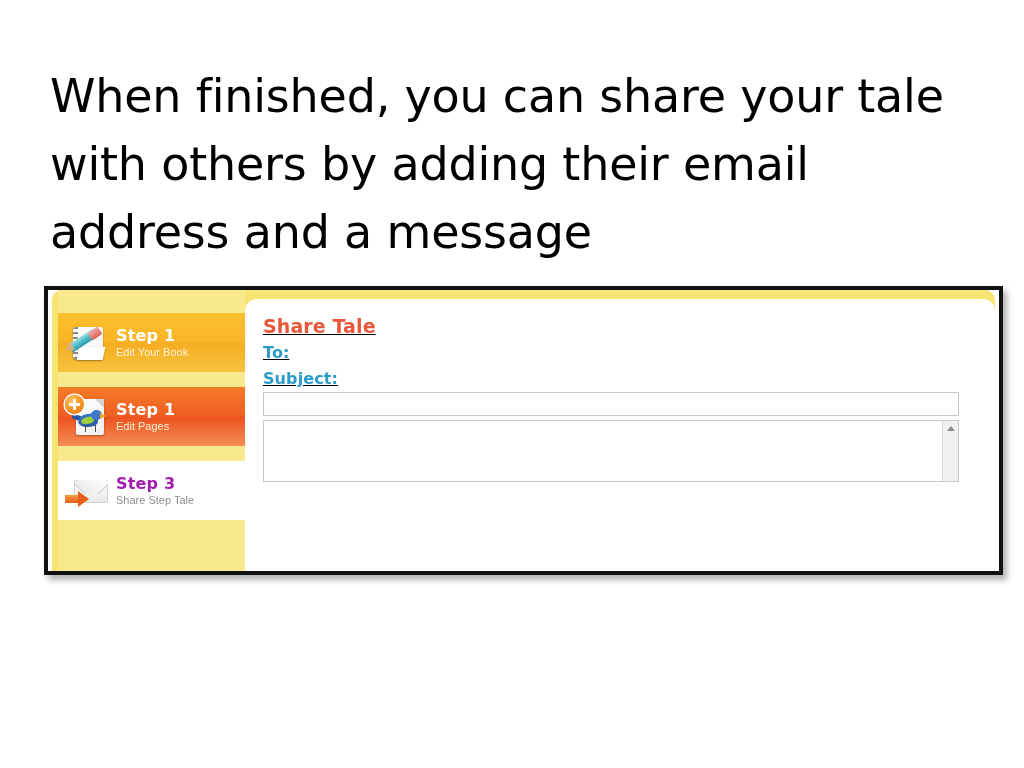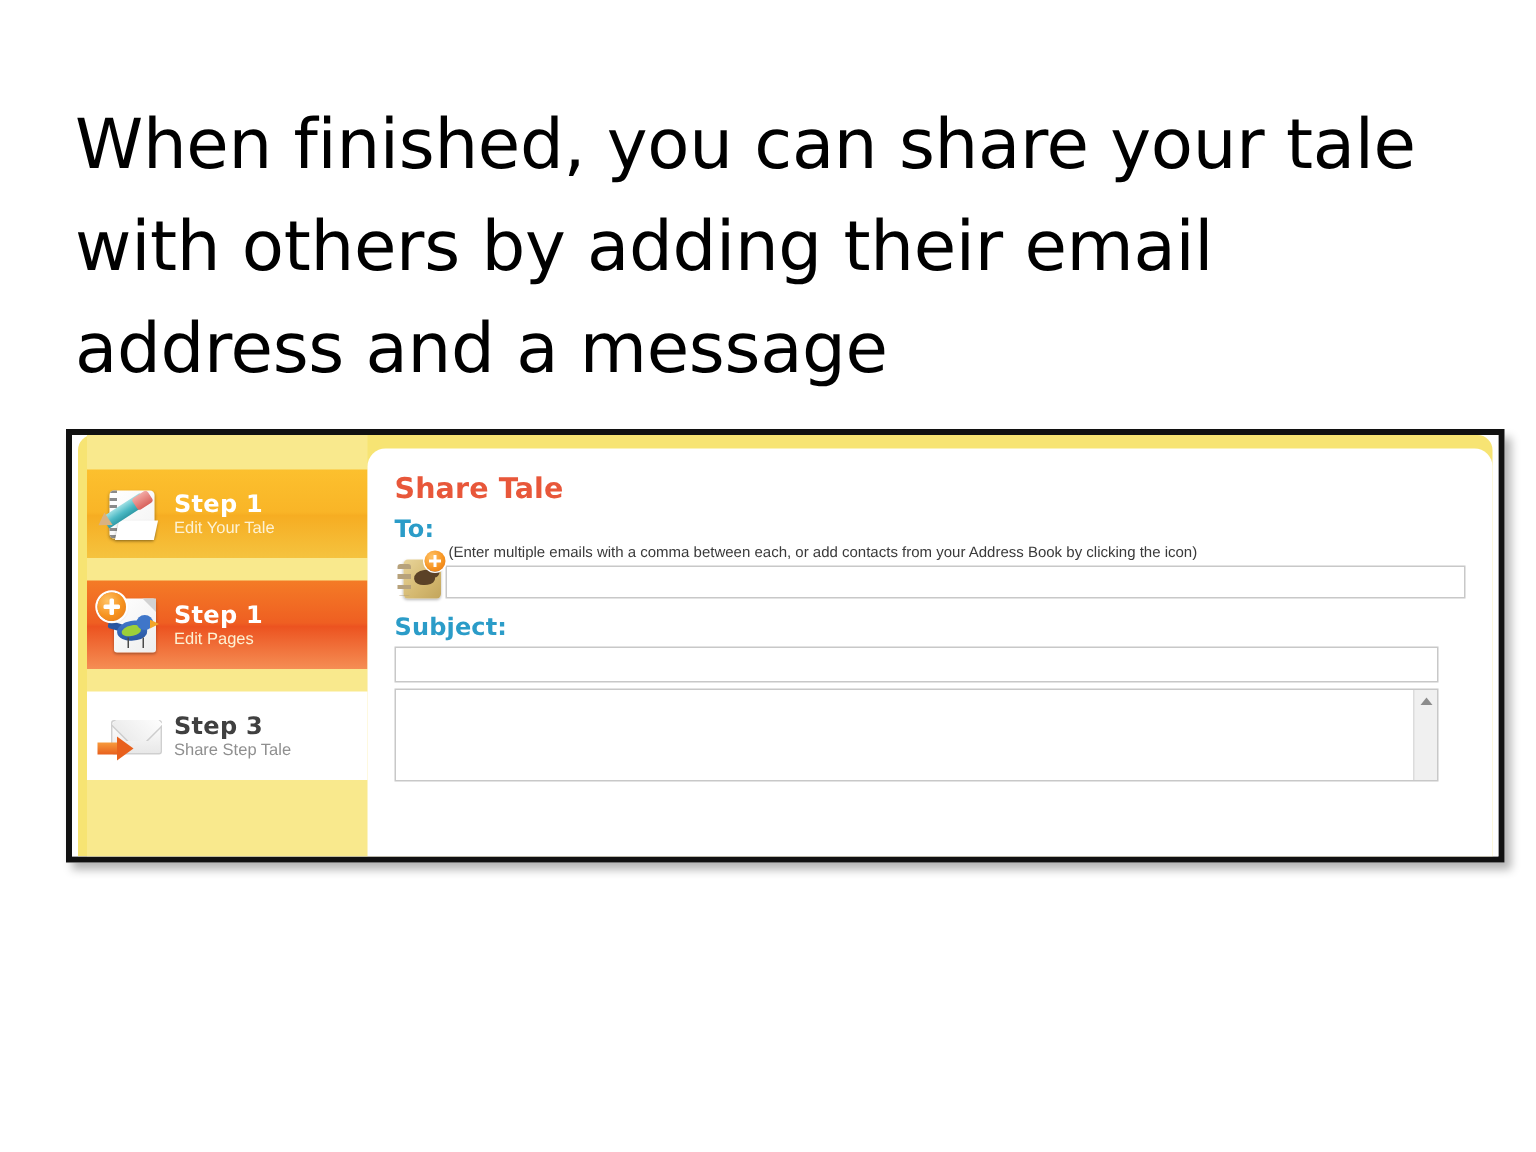--- a/index.html
+++ b/index.html
@@ -117,21 +117,21 @@
     font-weight: bold;
     letter-spacing: 0.2px;
   }
   .step-sub {
     font-family: "Liberation Sans", sans-serif;
     font-size: 11px;
     margin-top: 3px;
   }
   #step-row-1 .step-title, #step-row-2 .step-title { color: #ffffff; }
   #step-row-1 .step-sub,   #step-row-2 .step-sub   { color: #fdf2d4; }
-  #step-row-3 .step-title { color: #404040; }
+  #step-row-3 .step-title { color: #a21caf; }
   #step-row-3 .step-sub   { color: #8f8f8f; }
 
   
   .ico-pad {
     position: absolute;
     left: 9px; top: 7px;
     width: 30px; height: 32px;
     background: linear-gradient(135deg,#ffffff 0%,#f3f3f3 100%);
     border-radius: 3px;
     box-shadow: 0 1px 2px rgba(0,0,0,0.35);
@@ -304,20 +304,21 @@
   #content-panel {
     position: absolute;
     left: 197px;
     top: 9px;
     width: 750px;
     height: 272px;
     background: #ffffff;
     border-radius: 12px 12px 0 0;
     box-sizing: border-box;
     padding: 16px 18px 0 18px;
+    text-decoration: underline;
   }
   #panel-heading {
     font-family: "DejaVu Sans", sans-serif;
     font-size: 19px;
     font-weight: bold;
     color: #e8573a;
     margin: 0 0 6px 0;
     letter-spacing: 0.1px;
   }
   .field-label {
@@ -474,21 +475,21 @@
         <div class="step-icon">
           <span class="ico-pad"></span>
           <span class="ico-pad-spiral"></span>
           <span class="ico-sheet"></span>
           <span class="ico-pencil"></span>
           <span class="ico-pencil-tip"></span>
           <span class="ico-eraser"></span>
         </div>
         <div class="step-text">
           <div class="step-title">Step 1</div>
-          <div class="step-sub">Edit Your Tale</div>
+          <div class="step-sub">Edit Your Book</div>
         </div>
       </div>
 
       <div id="step-row-2" class="step-row">
         <div class="step-icon">
           <span class="ico-page"></span>
           <span class="ico-page-fold"></span>
           <span class="ico-bird-tail"></span>
           <span class="ico-bird-body"></span>
           <span class="ico-bird-wing"></span>
@@ -518,33 +519,20 @@
 
       <div id="sidebar-bottom-fill"></div>
     </div>
 
     <div id="content-panel">
 
       <div id="panel-heading">Share Tale</div>
 
       <div class="field-label">To:</div>
 
-      <div id="to-block">
-        <div id="address-book-icon">
-          <span class="ab-book"></span>
-          <span class="ab-rings"></span>
-          <span class="ab-bird"></span>
-          <span class="ab-bird-head"></span>
-          <span class="ab-plus"></span>
-        </div>
-        <div id="to-right">
-          <div id="to-hint">(Enter multiple emails with a comma between each, or add contacts from your Address Book by clicking the icon)</div>
-          <input id="to-input" class="text-input" type="text" placeholder="" style="">
-        </div>
-      </div>
 
       <div id="subject-label" class="field-label">Subject:</div>
       <input id="subject-input" class="text-input" type="text" placeholder="" style="">
 
 
       <div id="message-wrap">
         <textarea id="message-input" placeholder="" style=""></textarea>
         <div id="message-scrollbar">
           <div id="message-scroll-up"></div>
         </div>

